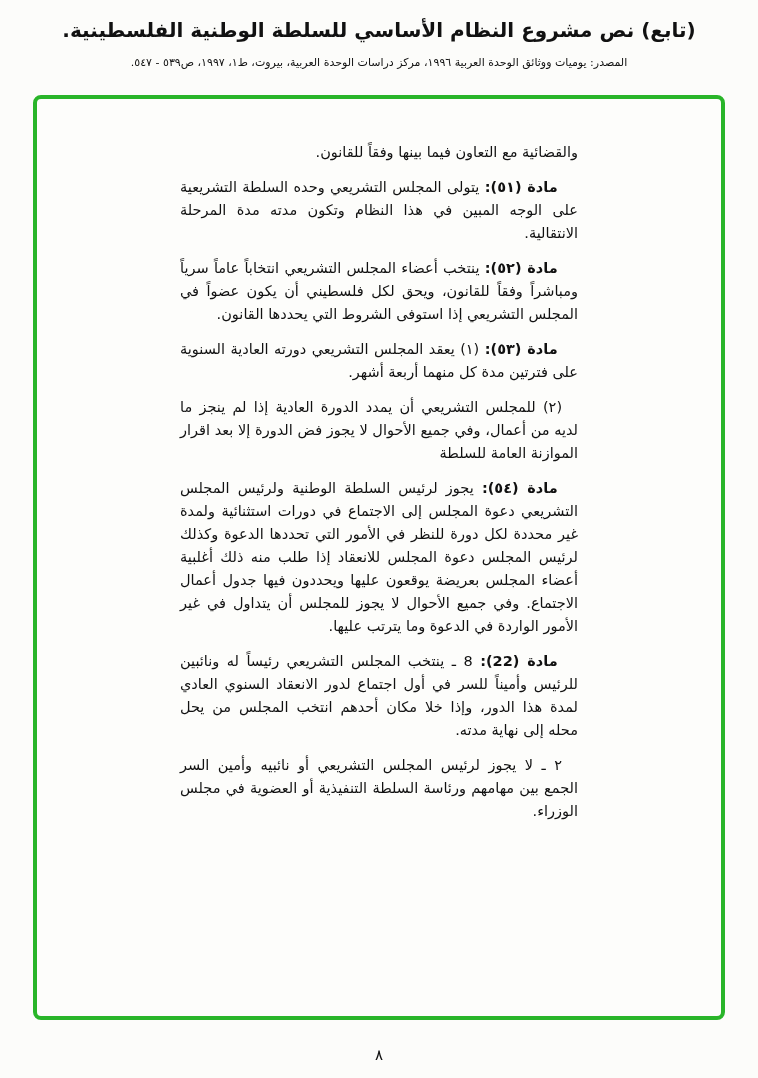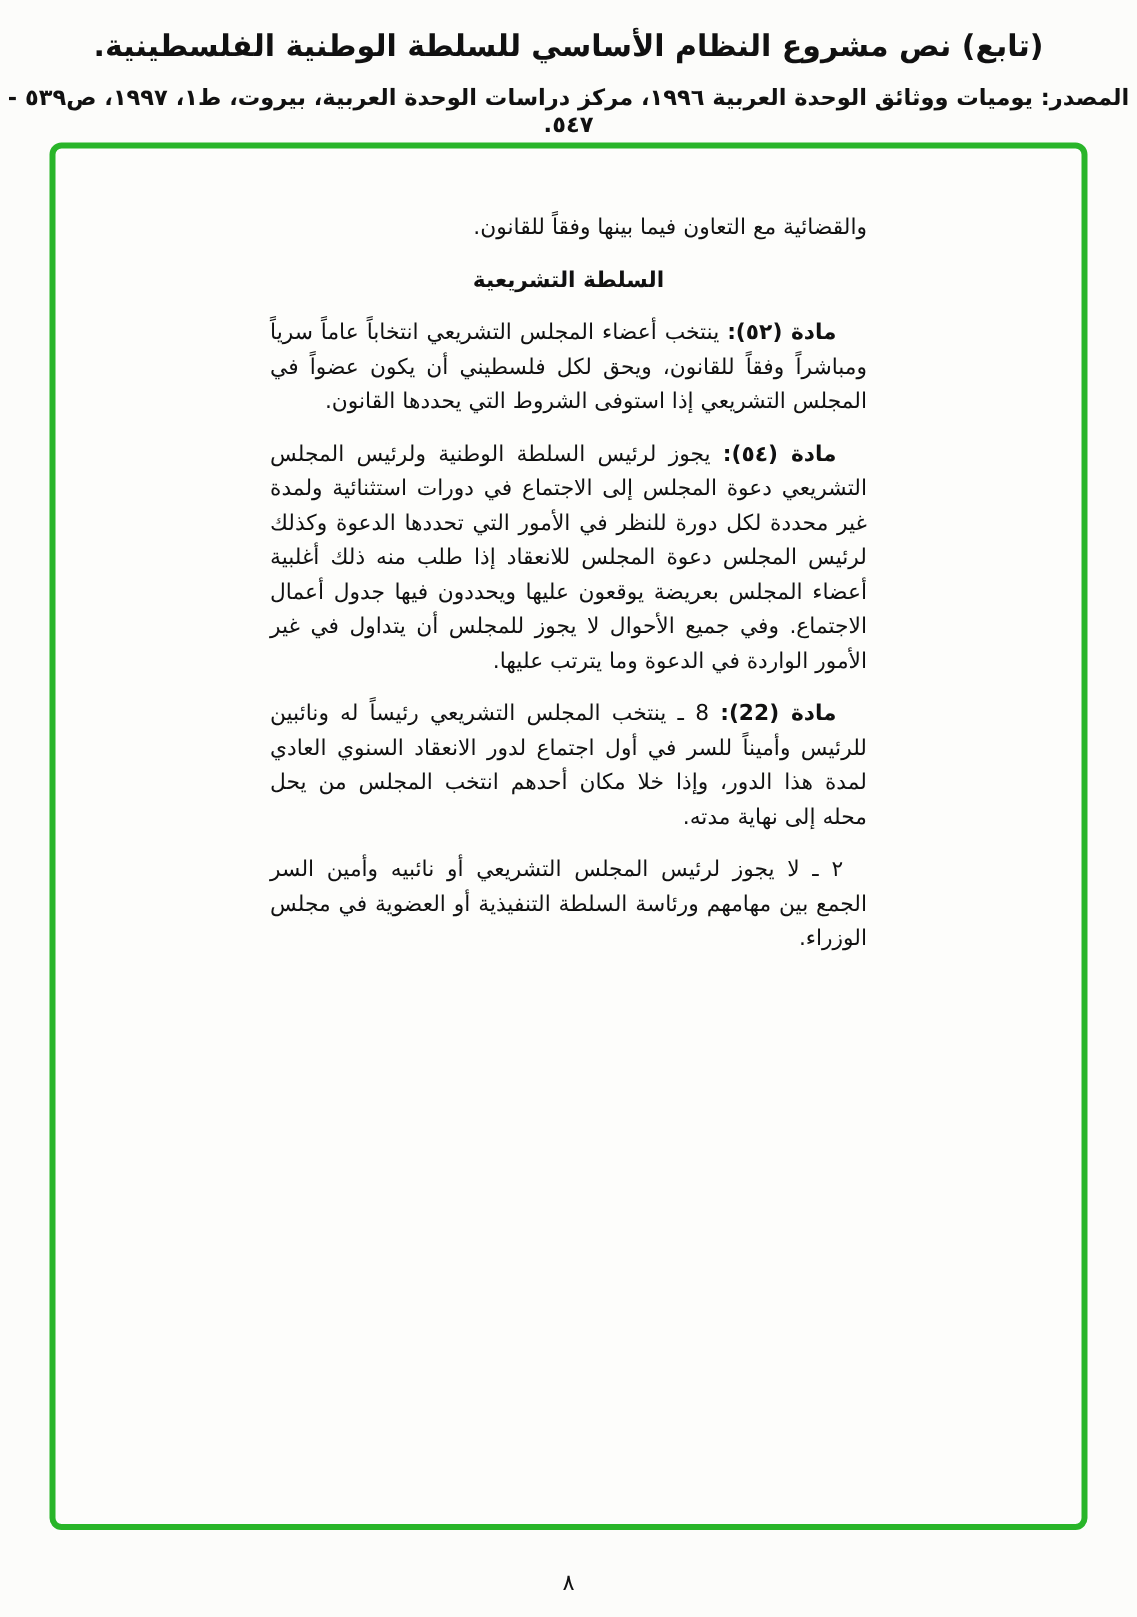--- a/index.html
+++ b/index.html
@@ -15,22 +15,22 @@
     direction: rtl;
     text-align: center;
     padding-top: 16px;
   }
   .doc-title {
     font-weight: bold;
     font-size: 20px;
     line-height: 1.4;
   }
   .doc-source {
-    font-weight: bold;
-    font-size: 15px;
+    font-weight: normal;
+    font-size: 11px;
     margin-top: 12px;
     letter-spacing: 0.2px;
   }
   .frame {
     position: absolute;
     left: 33px;
     right: 33px;
     top: 95px;
     height: 925px;
     border: 4px solid #29b529;
@@ -73,26 +73,28 @@
   <div class="doc-title">(تابع) نص مشروع النظام الأساسي للسلطة الوطنية الفلسطينية.</div>
   <div class="doc-source">المصدر: يوميات ووثائق الوحدة العربية ١٩٩٦، مركز دراسات الوحدة العربية، بيروت، ط١، ١٩٩٧، ص٥٣٩ - ٥٤٧.</div>
 </header>
 
 <div class="frame" style="border-color: rgb(41, 181, 41);">
   <div class="content">
 
     <p class="intro">والقضائية مع التعاون فيما بينها وفقاً للقانون.</p>
 
 
-    <p class="heading">السلطة التشريعية</p>
 
+    <p class="article"><span class="lbl">مادة (٥١):</span> <span>يتولى المجلس التشريعي وحده السلطة التشريعية على الوجه المبين في هذا النظام وتكون مدته مدة المرحلة الانتقالية.</span></p>
 
     <p class="article"><span class="lbl">مادة (٥٢):</span> <span>ينتخب أعضاء المجلس التشريعي انتخاباً عاماً سرياً ومباشراً وفقاً للقانون، ويحق لكل فلسطيني أن يكون عضواً في المجلس التشريعي إذا استوفى الشروط التي يحددها القانون.</span></p>
 
+    <p class="article"><span class="lbl">مادة (٥٣):</span> <span>(١) يعقد المجلس التشريعي دورته العادية السنوية على فترتين مدة كل منهما أربعة أشهر.</span></p>
 
+    <p class="article no-indent"><span>(٢) للمجلس التشريعي أن يمدد الدورة العادية إذا لم ينجز ما لديه من أعمال، وفي جميع الأحوال لا يجوز فض الدورة إلا بعد اقرار الموازنة العامة للسلطة</span></p>
 
     <p class="article"><span class="lbl">مادة (٥٤):</span> <span>يجوز لرئيس السلطة الوطنية ولرئيس المجلس التشريعي دعوة المجلس إلى الاجتماع في دورات استثنائية ولمدة غير محددة لكل دورة للنظر في الأمور التي تحددها الدعوة وكذلك لرئيس المجلس دعوة المجلس للانعقاد إذا طلب منه ذلك أغلبية أعضاء المجلس بعريضة يوقعون عليها ويحددون فيها جدول أعمال الاجتماع. وفي جميع الأحوال لا يجوز للمجلس أن يتداول في غير الأمور الواردة في الدعوة وما يترتب عليها.</span></p>
 
     <p class="article"><span class="lbl">مادة (22):</span> <span>8 ـ ينتخب المجلس التشريعي رئيساً له ونائبين للرئيس وأميناً للسر في أول اجتماع لدور الانعقاد السنوي العادي لمدة هذا الدور، وإذا خلا مكان أحدهم انتخب المجلس من يحل محله إلى نهاية مدته.</span></p>
 
     <p class="article no-indent"><span>٢ ـ لا يجوز لرئيس المجلس التشريعي أو نائبيه وأمين السر الجمع بين مهامهم ورئاسة السلطة التنفيذية أو العضوية في مجلس الوزراء.</span></p>
 
   </div>
 </div>
 

